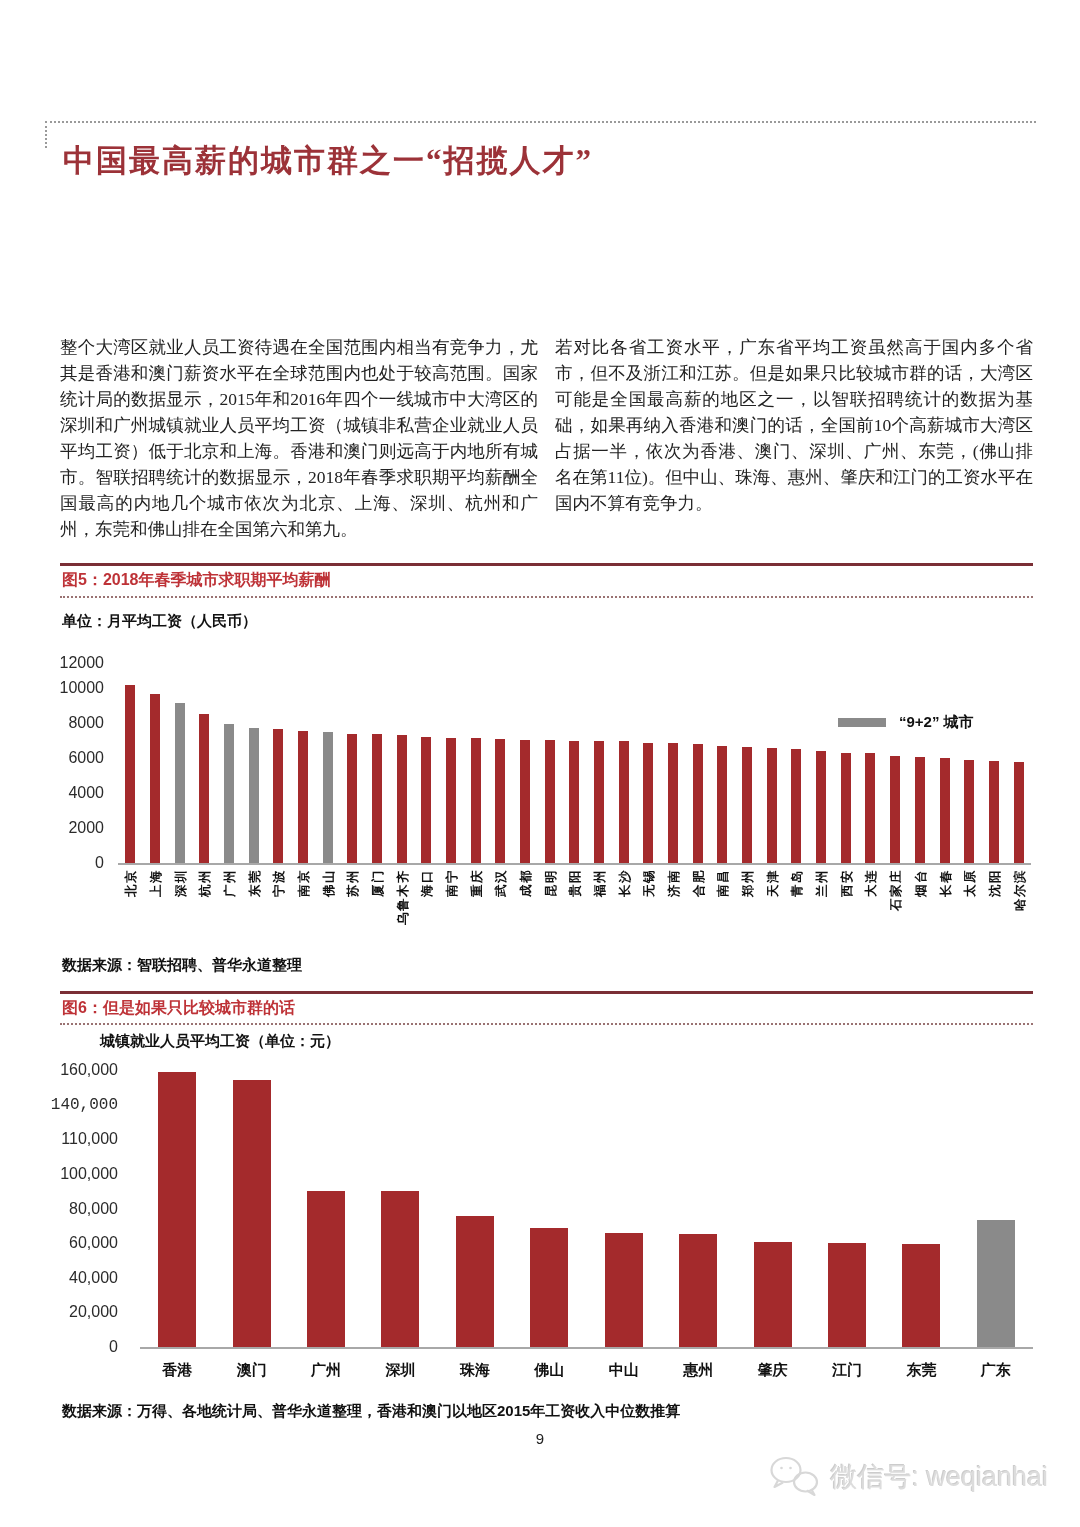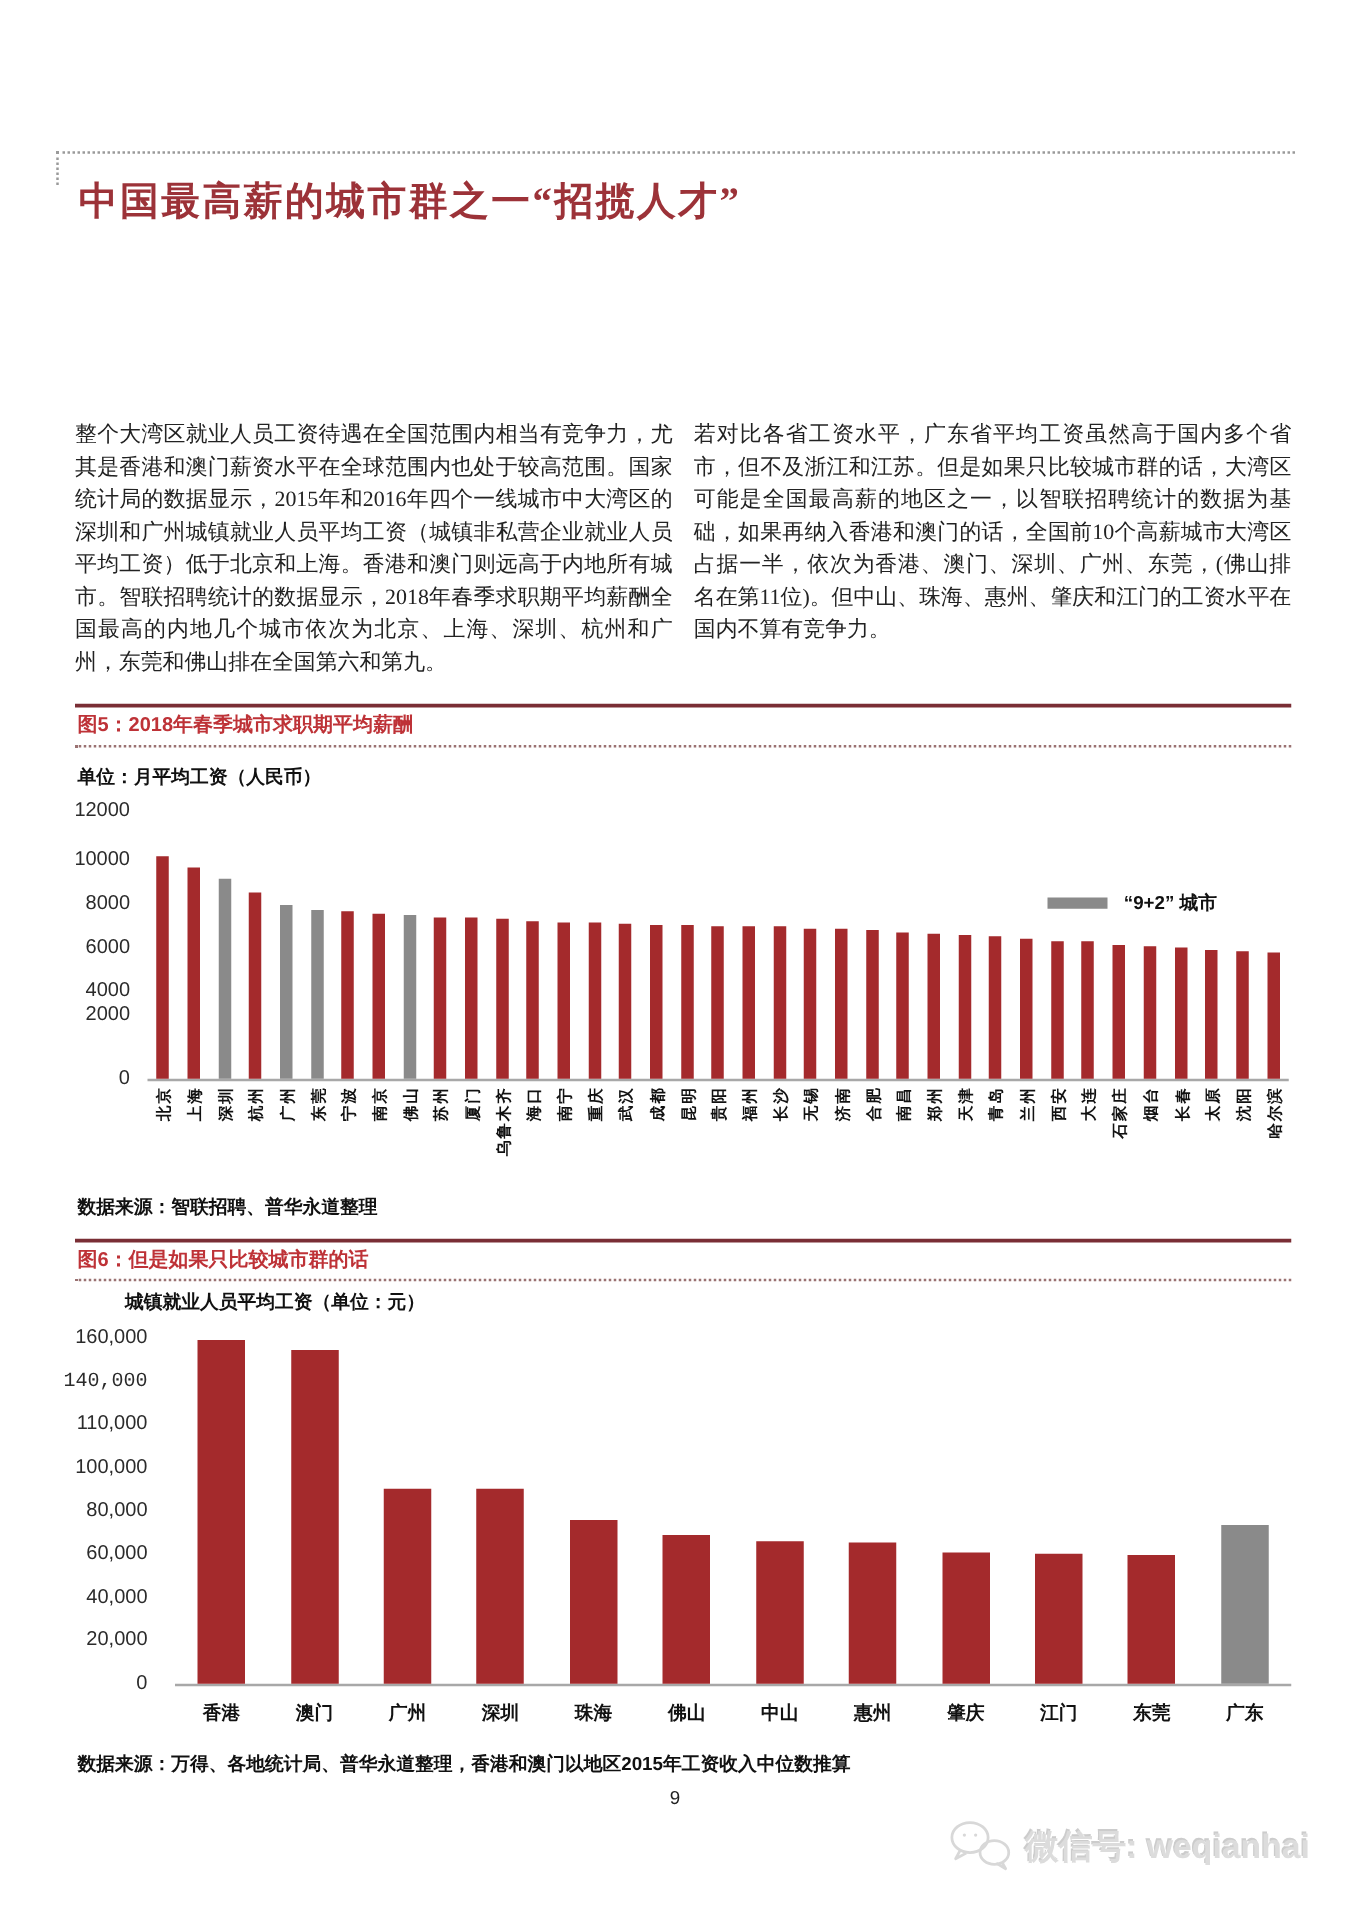--- a/index.html
+++ b/index.html
@@ -54,21 +54,21 @@
     letter-spacing:1.5px;white-space:nowrap;
   }
   .xslot.horizontal{text-align:center;font-size:15px;font-weight:bold;color:#111;padding-top:6px;}
   .legend{position:absolute;left:778px;top:34px;display:flex;align-items:center;gap:13px;margin-top:34px;}
   .legend-swatch{width:48px;height:9px;background:#8A8A8A;}
   .legend-label{font-size:15px;font-weight:bold;color:#111;}
   
   .page-number{position:absolute;left:0;top:1430px;width:100%;text-align:center;font-size:15px;color:#222;}
   .watermark{
     position:absolute;right:32px;top:1455px;display:flex;align-items:center;gap:9px;
-    color:#dcdcdc;font-size:27px;font-weight:bold;
+    color:#dcdcdc;font-size:27px;font-weight:normal;
     text-shadow:1px 1px 0 #ffffff,-1px -1px 0 #cccccc;
   }
   .wm-icon{display:inline-flex;}
 </style>
 </head>
 <body>
 
 <div class="top-dotted"></div>
 <div class="corner-dotted"></div>
 
@@ -80,26 +80,26 @@
 </div>
 
 <div class="fig-rule" style="top:563px;"></div>
 <div class="fig-header" style="top:570px;">图5：2018年春季城市求职期平均薪酬</div>
 <div class="fig-dotted" style="top:596px;"></div>
 <div class="fig-unit" style="left:62px;top:612px;text-align:right;">单位：月平均工资（人民币）</div>
 
 <div class="chart" id="chart5">
   <div class="ylabels">
       <div class="ytick" style="bottom: 0px;">0</div>
-      <div class="ytick" style="bottom: 51px; margin-top: 12px;">2000</div>
+      <div class="ytick" style="bottom: 35px; margin-top: 12px;">2000</div>
       <div class="ytick" style="bottom: 70px;">4000</div>
       <div class="ytick" style="bottom: 105px;">6000</div>
       <div class="ytick" style="bottom: 140px;">8000</div>
       <div class="ytick" style="bottom: 175px;">10000</div>
-      <div class="ytick" style="bottom: 214px;">12000</div>
+      <div class="ytick" style="bottom: 200px;">12000</div>
     </div>
   <div class="plot">
       <div class="slot">
         <div class="bar" style="height: 178.5px; width: 10px; background: rgb(164, 42, 44);"></div>
       </div>
       <div class="slot">
         <div class="bar" style="height: 168.875px; width: 10px; background: rgb(164, 42, 44);"></div>
       </div>
       <div class="slot">
         <div class="bar" style="height: 160.125px; width: 10px; background: rgb(138, 138, 138);"></div>

